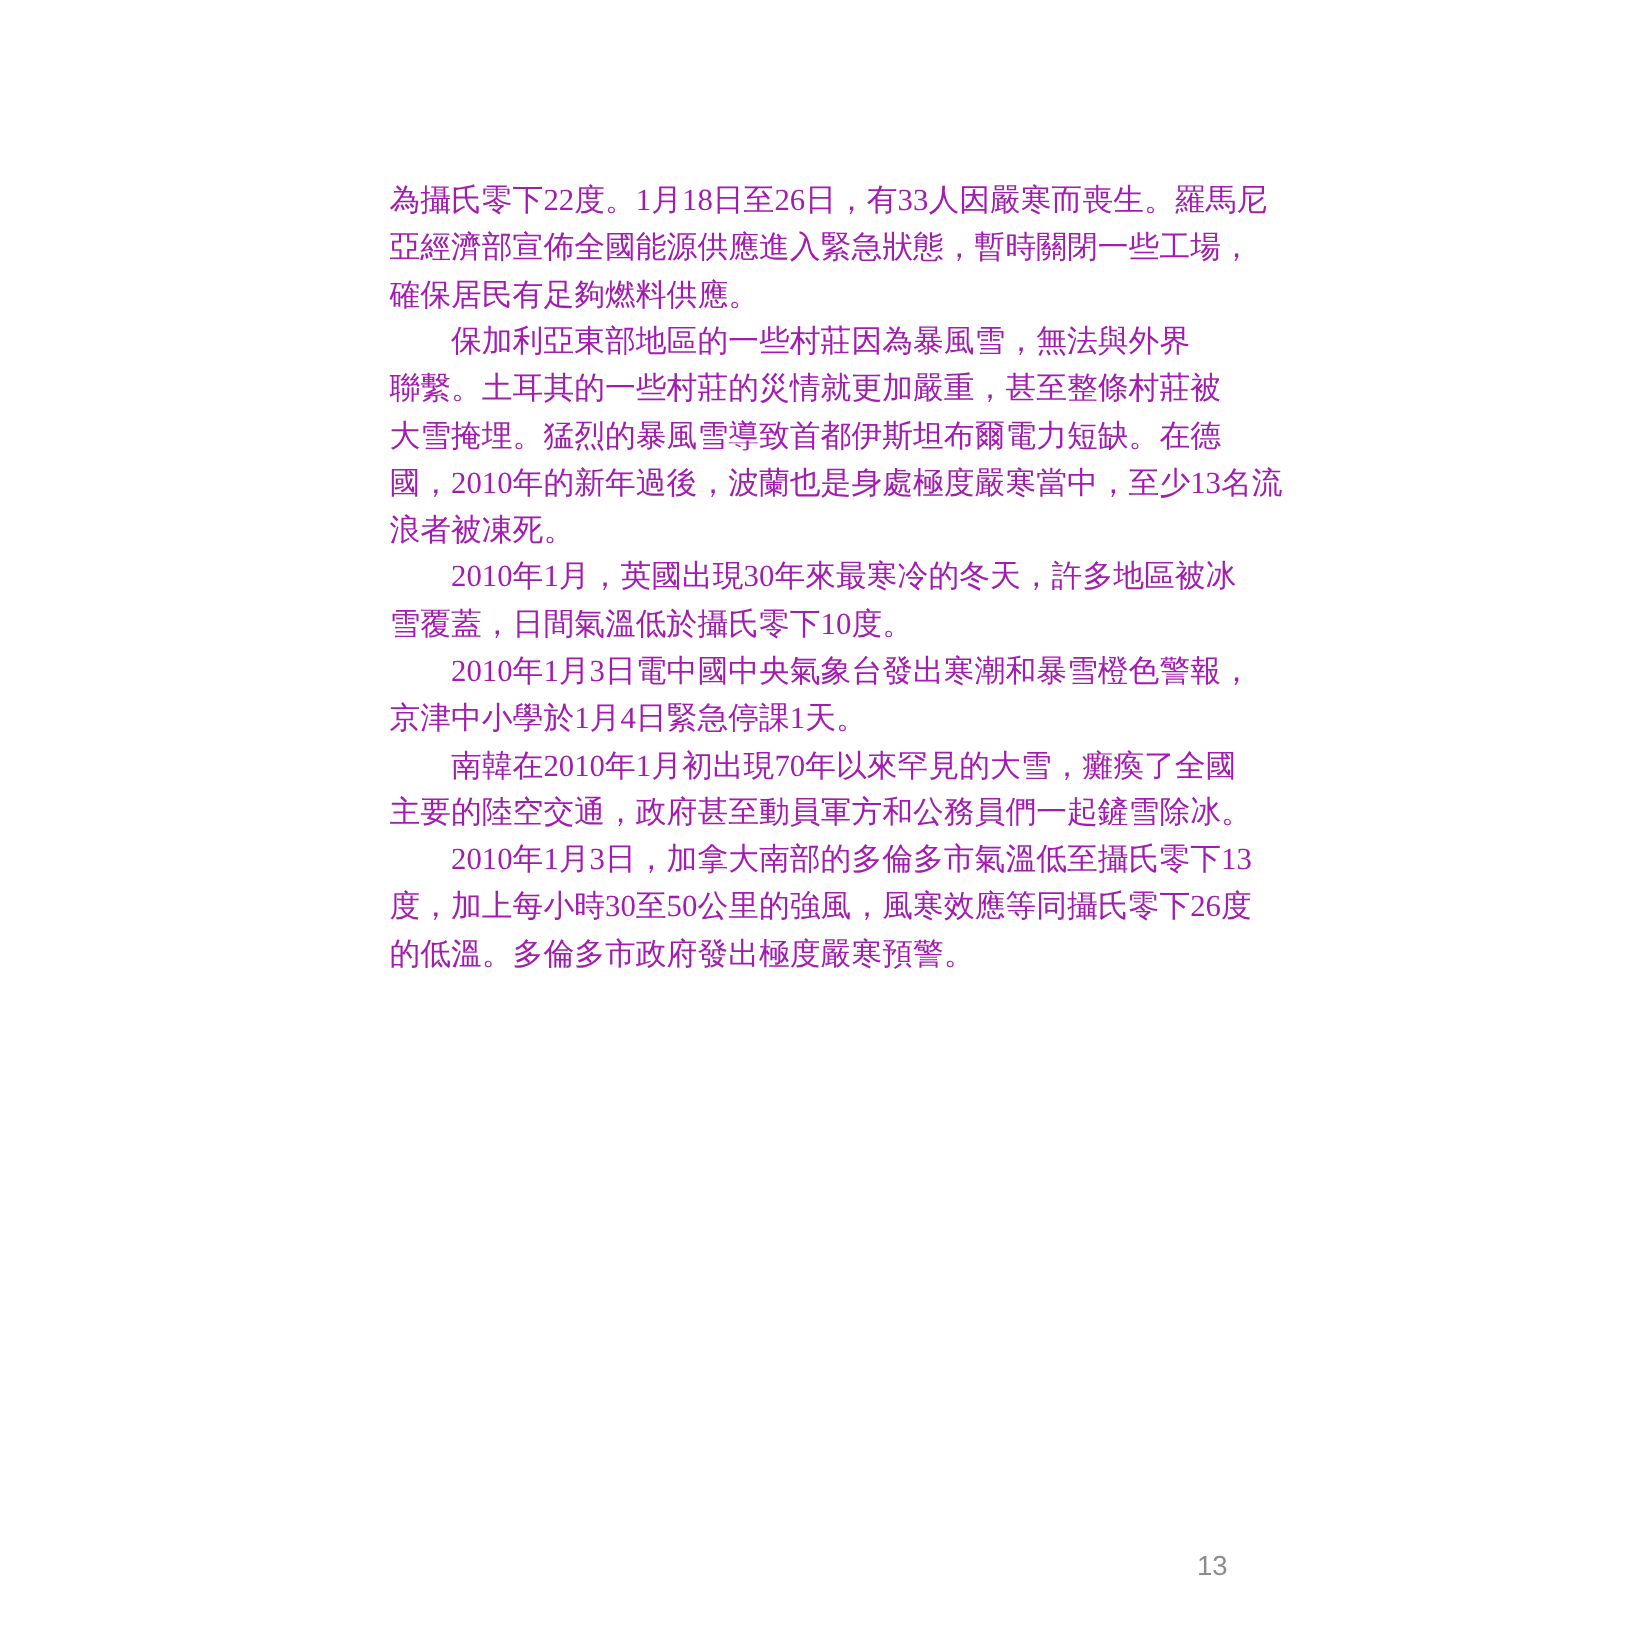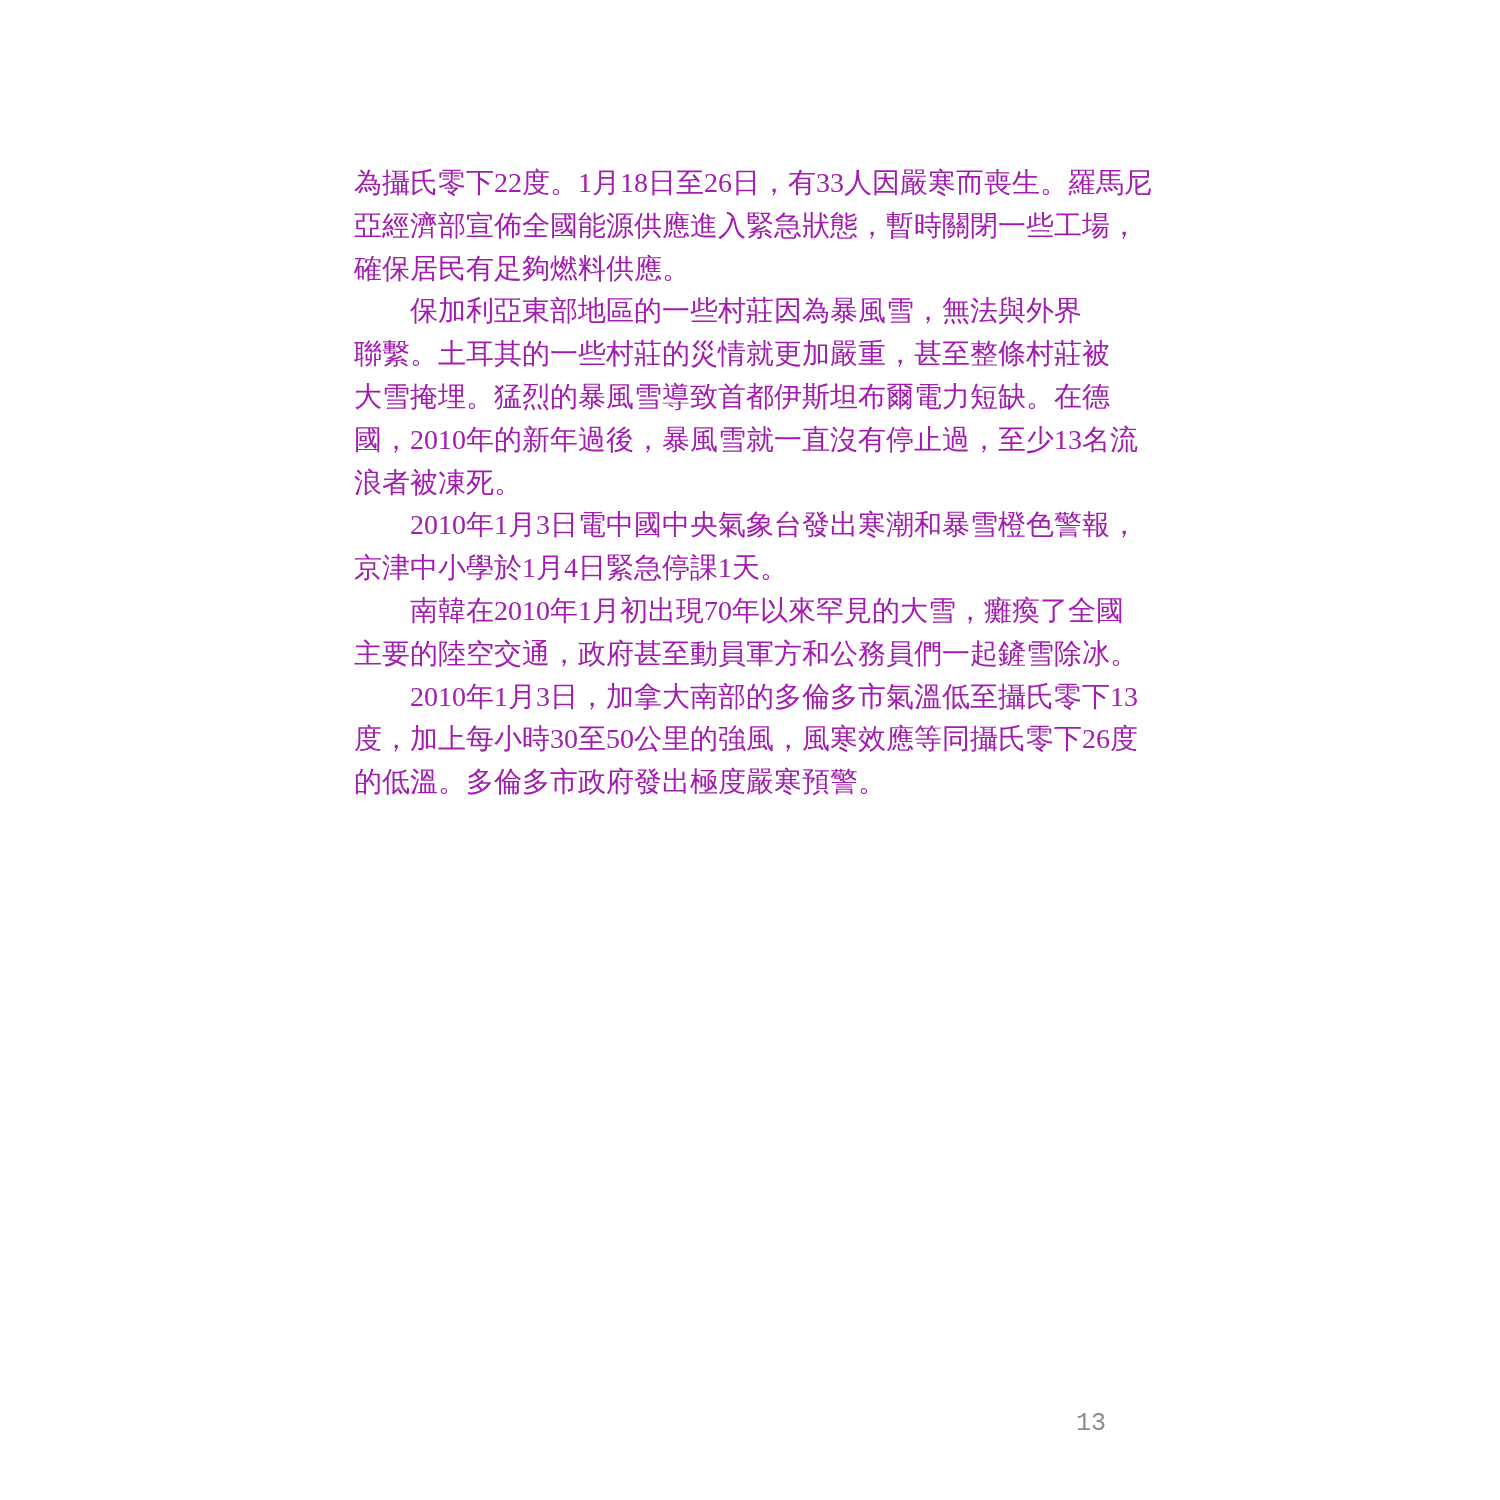--- a/index.html
+++ b/index.html
@@ -28,41 +28,43 @@
   .para {
     white-space: pre;          
     margin: 0;
     padding: 0;
   }
   .page-number {
     position: absolute;
     left: 1076px;
     top: 1408px;
     width: 40px;
-    text-align: left;
+    text-align: right;
     font-size: 25px;
     line-height: 32px;
     color: #8c8c8c;
-    font-family: Liberation Mono, monospace;
+    font-family: Liberation Sans, sans-serif;
   }
 </style>
 </head>
 <body>
 
 <div class="page">
 
   <div class="text-block">
     <p class="para">為攝氏零下22度。1月18日至26日，有33人因嚴寒而喪生。羅馬尼
 亞經濟部宣佈全國能源供應進入緊急狀態，暫時關閉一些工場，
 確保居民有足夠燃料供應。</p>
     <p class="para">　　保加利亞東部地區的一些村莊因為暴風雪，無法與外界
 聯繫。土耳其的一些村莊的災情就更加嚴重，甚至整條村莊被
 大雪掩埋。猛烈的暴風雪導致首都伊斯坦布爾電力短缺。在德
-國，2010年的新年過後，暴風雪就一直沒有停止過，至少13名流
+國，2010年的新年過後，波蘭也是身處極度嚴寒當中，至少13名流
 浪者被凍死。</p>
+    <p class="para">　　2010年1月，英國出現30年來最寒冷的冬天，許多地區被冰
+雪覆蓋，日間氣溫低於攝氏零下10度。</p>
     <p class="para">　　2010年1月3日電中國中央氣象台發出寒潮和暴雪橙色警報，
 京津中小學於1月4日緊急停課1天。</p>
     <p class="para">　　南韓在2010年1月初出現70年以來罕見的大雪，癱瘓了全國
 主要的陸空交通，政府甚至動員軍方和公務員們一起鏟雪除冰。</p>
     <p class="para">　　2010年1月3日，加拿大南部的多倫多市氣溫低至攝氏零下13
 度，加上每小時30至50公里的強風，風寒效應等同攝氏零下26度
 的低溫。多倫多市政府發出極度嚴寒預警。</p>
   </div>
 
   <div class="page-number">13</div>

